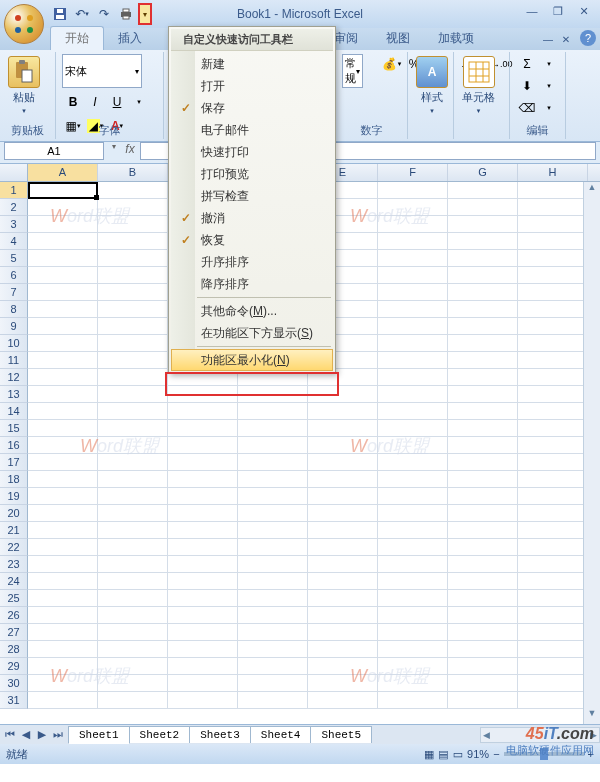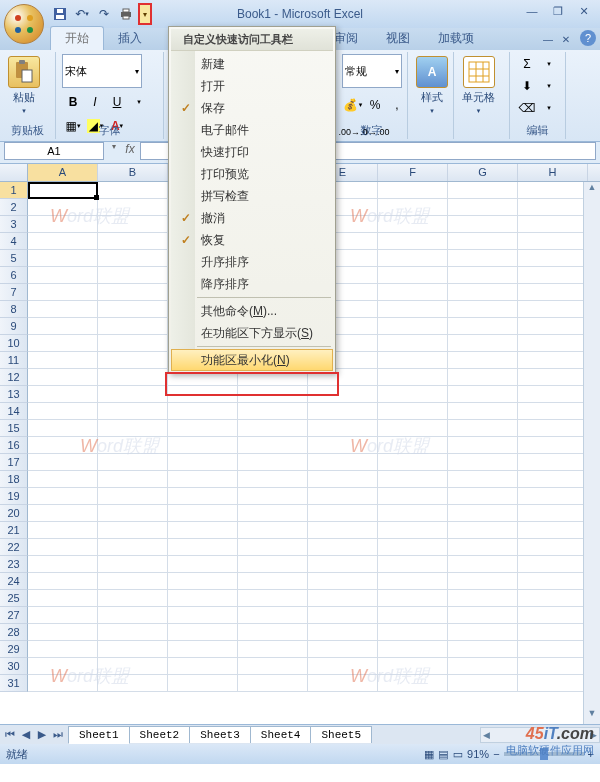--- a/index.html
+++ b/index.html
@@ -175,21 +175,21 @@
             <span style="font-size:7px">▾</span>
           </div>
       </div>
     </div>
     <div class="ribbon-group-label">字体</div>
   </div>
 
   <div style="width:172px"></div>
 
   <div class="ribbon-group" style="width:72px">
-    <div class="rg-content" style="flex-direction:column; gap:7px">
+    <div class="rg-content" style="flex-direction:row; gap:18px">
       <div class="font-select" style="width:60px">
           <span>常规</span>
           <span style="font-size:8px">▾</span>
         </div>
       <div class="btn-row">
         <div class="small-btn">💰<span style="font-size:7px">▾</span></div>
         <div class="small-btn">%</div>
         <div class="small-btn">,</div>
       </div>
       <div class="btn-row">
@@ -538,20 +538,31 @@
         <div class="cell"></div>
         <div class="cell"></div>
         <div class="cell"></div>
         <div class="cell"></div>
         <div class="cell"></div>
         <div class="cell"></div>
         <div class="cell"></div>
         <div class="cell"></div>
       </div>
       <div class="row">
+        <div class="row-h">26</div>
+        <div class="cell"></div>
+        <div class="cell"></div>
+        <div class="cell"></div>
+        <div class="cell"></div>
+        <div class="cell"></div>
+        <div class="cell"></div>
+        <div class="cell"></div>
+        <div class="cell"></div>
+      </div>
+      <div class="row">
         <div class="row-h">27</div>
         <div class="cell"></div>
         <div class="cell"></div>
         <div class="cell"></div>
         <div class="cell"></div>
         <div class="cell"></div>
         <div class="cell"></div>
         <div class="cell"></div>
         <div class="cell"></div>
       </div>

